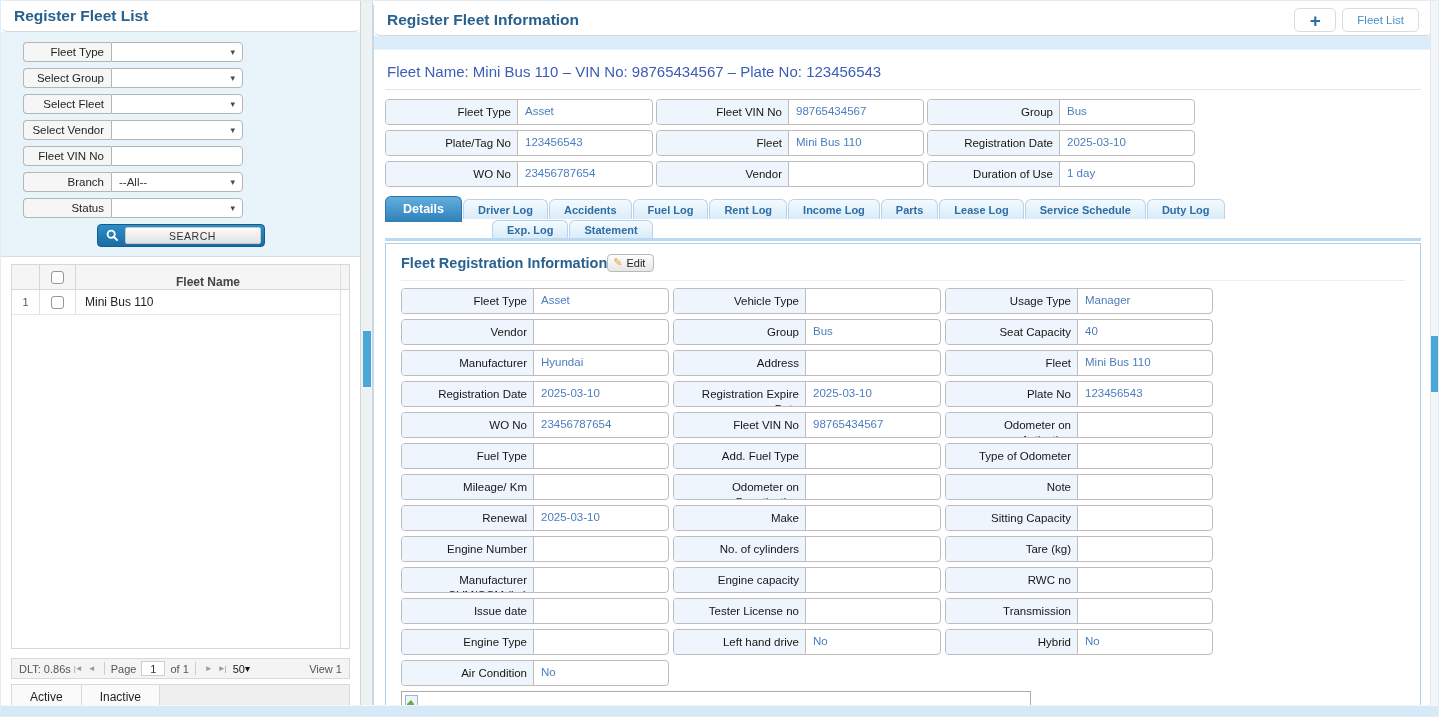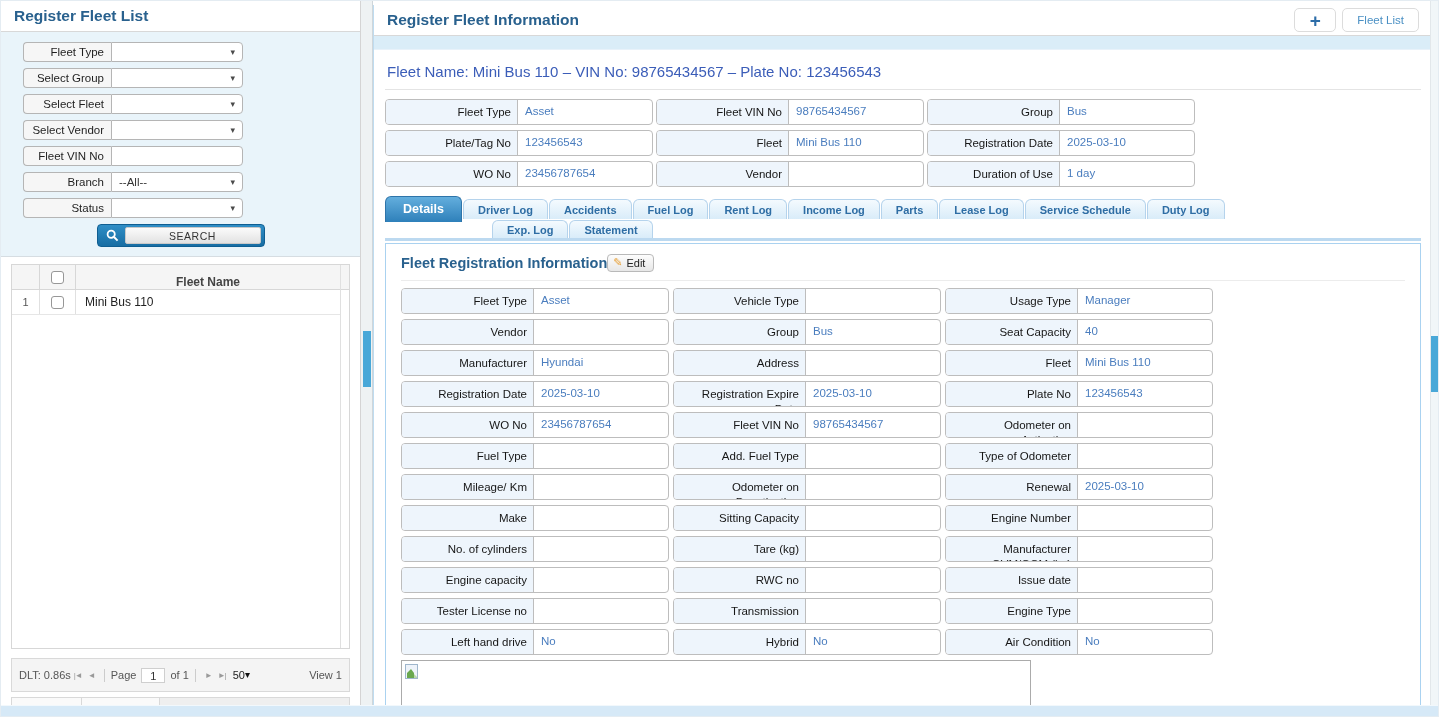--- a/index.html
+++ b/index.html
@@ -1,20 +1,20 @@
 <!DOCTYPE html>
 <html><head>
 <meta charset="utf-8">
 <style>
   * { margin:0; padding:0; box-sizing:border-box; }
   body { font-family:"Liberation Sans", sans-serif; background:#fff; }
   .page { position:relative; width:1439px; height:717px; overflow:hidden; background:#fff; border:1px solid #e4ecf2; }
 
   
-  .panel-header { height:31px; display:flex; align-items:center; padding:0 13px; background:#fff; border-bottom:1px solid #d8d8d8; }
+  .panel-header { height:31px; display:flex; align-items:center; padding:0 13px; background:#fff; border-bottom:1px solid #d8d8d8;border-radius:6px; }
   .panel-title { font-size:15.5px; font-weight:bold; color:#29618e; }
 
   
   .left-panel { position:absolute; left:0; top:0; width:360px; height:705px; background:#fff; border-right:1px solid #d4d4d4; }
   .filters-area { background:#e9f4fa; padding:10px 0 9px; border-bottom:1px solid #d6dde2; }
   .filter-row { display:flex; margin:0 0 6px 22px; height:20px; }
   .filter-lbl { width:88px; background:#f6f6f6; border:1px solid #b5b5b5; border-right:none; border-radius:4px 0 0 4px; text-align:right; padding:3px 7px 0 2px; font-size:11.5px; color:#1f1f1f; white-space:nowrap; overflow:hidden; }
   .filter-ctl { width:132px; background:#fff; border:1px solid #b5b5b5; border-radius:0 4px 4px 0; display:flex; justify-content:space-between; align-items:center; padding:0 7px; font-size:11.5px; color:#333; }
   .chev { color:#4a4a4a; font-size:9px; line-height:1; }
   .search-row { display:flex; justify-content:center; margin-top:3px; }
@@ -30,21 +30,21 @@
   .c-idx { width:28px; text-align:center; font-size:11px; color:#555; border-right:1px solid #e0e0e0; align-self:stretch; display:flex; align-items:center; justify-content:center; }
   .g-head .c-idx { border-right:1px solid #d7d7d7; }
   .c-chk { width:36px; display:flex; align-items:center; justify-content:center; border-right:1px solid #e0e0e0; align-self:stretch; }
   .g-head .c-chk { border-right:1px solid #d7d7d7; }
   .c-name { flex:1; font-size:12px; color:#222; padding-left:9px; }
   .g-head .c-name { text-align:center; padding-left:0; font-weight:bold; color:#444; }
   .cb { width:13px; height:13px; border:1px solid #979797; border-radius:3px; background:#fff; }
   .grid-spacer { width:9px; border-left:1px solid #e0e0e0; display:flex; flex-direction:column; }
   .sp-head { height:25px; background:#f5f5f5; border-bottom:1px solid #d7d7d7; }
 
-  .pager { margin:4px 10px 0; height:34px; background:#f4f4f4; border:1px solid #d9d9d9; display:flex; align-items:center; font-size:11px; color:#555; padding:0 7px; }
+  .pager { margin:4px 10px 0; height:21px; background:#f4f4f4; border:1px solid #d9d9d9; display:flex; align-items:center; font-size:11px; color:#555; padding:0 7px; }
   .pager .sep { width:1px; height:13px; background:#ccc; margin:0 6px; }
   .pg-arrow { color:#9a9a9a; font-size:8px; margin:0 3px; letter-spacing:-1px; }
   .pg-input { width:24px; height:15px; background:#fff; border:1px solid #cfcfcf; text-align:center; font-size:11px; color:#333; line-height:14px; margin:0 5px; }
   .pg-size { display:flex; align-items:center; margin-left:4px; font-size:11px; color:#222; }
   .pg-size .chev { color:#111; font-size:10px; }
   .pg-view { margin-left:auto; font-size:11px; color:#555; }
 
   .bottom-tabs { display:flex; margin:5px 10px 0; height:26px; border:1px solid #d9d9d9; background:#efefef; }
   .btab { padding:0 18px; display:flex; align-items:center; font-size:12px; color:#1f1f1f; background:#fafafa; border-right:1px solid #d9d9d9; cursor:pointer; }
 
@@ -511,20 +511,27 @@
             </div>
 
             <div class="field">
               <div class="lbl">
                 <span>Odometer on</span>
                 <span>Deactivation</span>
               </div>
               <div class="val"></div>
             </div>
 
+            <div class="field">
+              <div class="lbl">
+                <span>Note</span>
+                <span></span>
+              </div>
+              <div class="val"></div>
+            </div>
 
             <div class="field">
               <div class="lbl">
                 <span>Renewal</span>
                 <span></span>
               </div>
               <div class="val">2025-03-10</div>
             </div>
 
             <div class="field">

